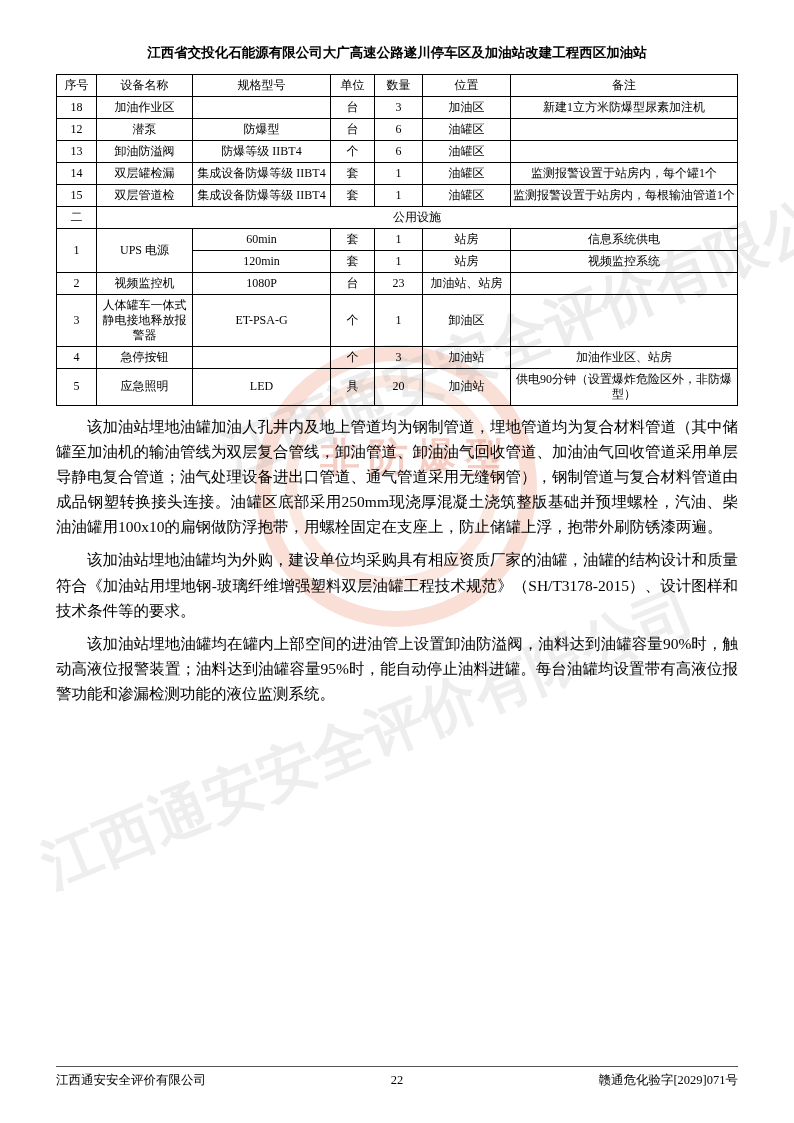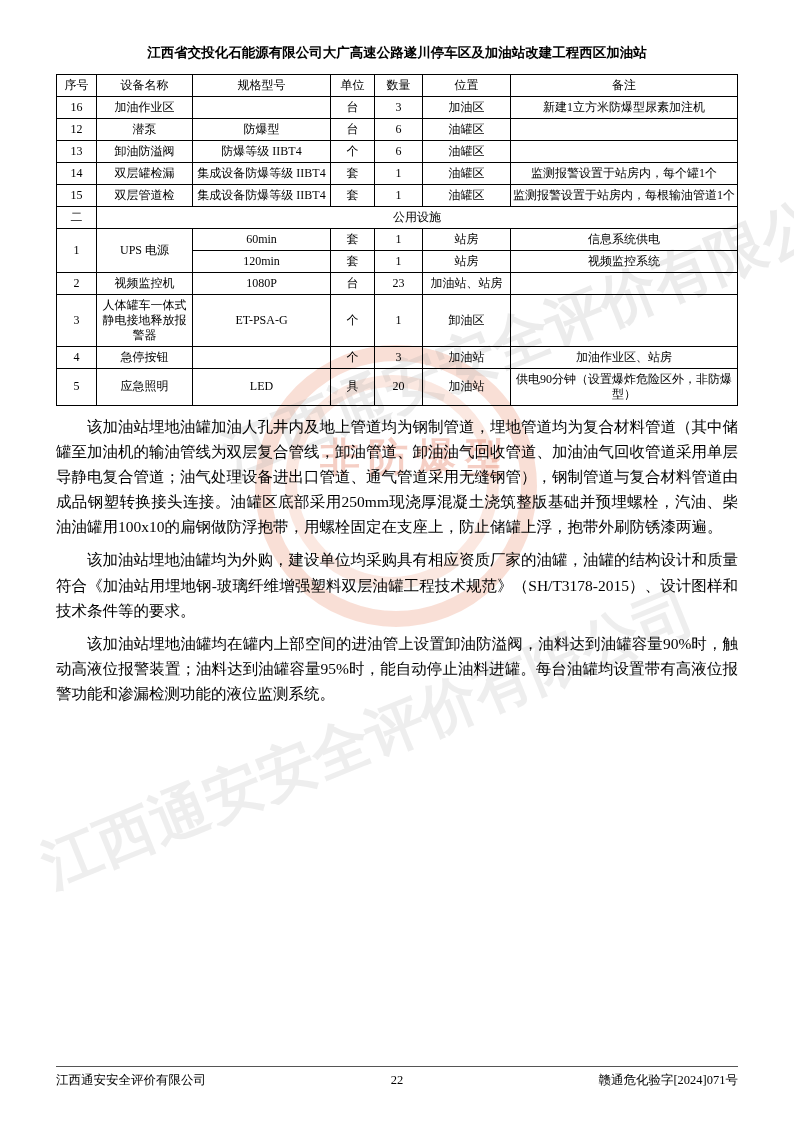--- a/index.html
+++ b/index.html
@@ -177,21 +177,21 @@
           <th>设备名称</th>
           <th>规格型号</th>
           <th>单位</th>
           <th>数量</th>
           <th>位置</th>
           <th>备注</th>
         </tr>
       </thead>
       <tbody>
         <tr>
-          <td>16</td>
+          <td>18</td>
           <td>加油作业区</td>
           <td></td>
           <td>台</td>
           <td>3</td>
           <td>加油区</td>
           <td>新建1立方米防爆型尿素加注机</td>
         </tr>
         <tr>
           <td>12</td>
           <td>潜泵</td>
@@ -291,16 +291,16 @@
 
     <p class="body">该加油站埋地油罐加油人孔井内及地上管道均为钢制管道，埋地管道均为复合材料管道（其中储罐至加油机的输油管线为双层复合管线，卸油管道、卸油油气回收管道、加油油气回收管道采用单层导静电复合管道；油气处理设备进出口管道、通气管道采用无缝钢管），钢制管道与复合材料管道由成品钢塑转换接头连接。油罐区底部采用250mm现浇厚混凝土浇筑整版基础并预埋螺栓，汽油、柴油油罐用100x10的扁钢做防浮抱带，用螺栓固定在支座上，防止储罐上浮，抱带外刷防锈漆两遍。</p>
     <p class="body">该加油站埋地油罐均为外购，建设单位均采购具有相应资质厂家的油罐，油罐的结构设计和质量符合《加油站用埋地钢-玻璃纤维增强塑料双层油罐工程技术规范》（SH/T3178-2015）、设计图样和技术条件等的要求。</p>
     <p class="body">该加油站埋地油罐均在罐内上部空间的进油管上设置卸油防溢阀，油料达到油罐容量90%时，触动高液位报警装置；油料达到油罐容量95%时，能自动停止油料进罐。每台油罐均设置带有高液位报警功能和渗漏检测功能的液位监测系统。</p>
 
   </div>
 
   <div class="footer">
     <span>江西通安安全评价有限公司</span>
     <span class="center">22</span>
-    <span>赣通危化验字[2024]071号</span>
+    <span>赣通危化验字[2029]071号</span>
   </div>
 
 </div>
 
 </body></html>

